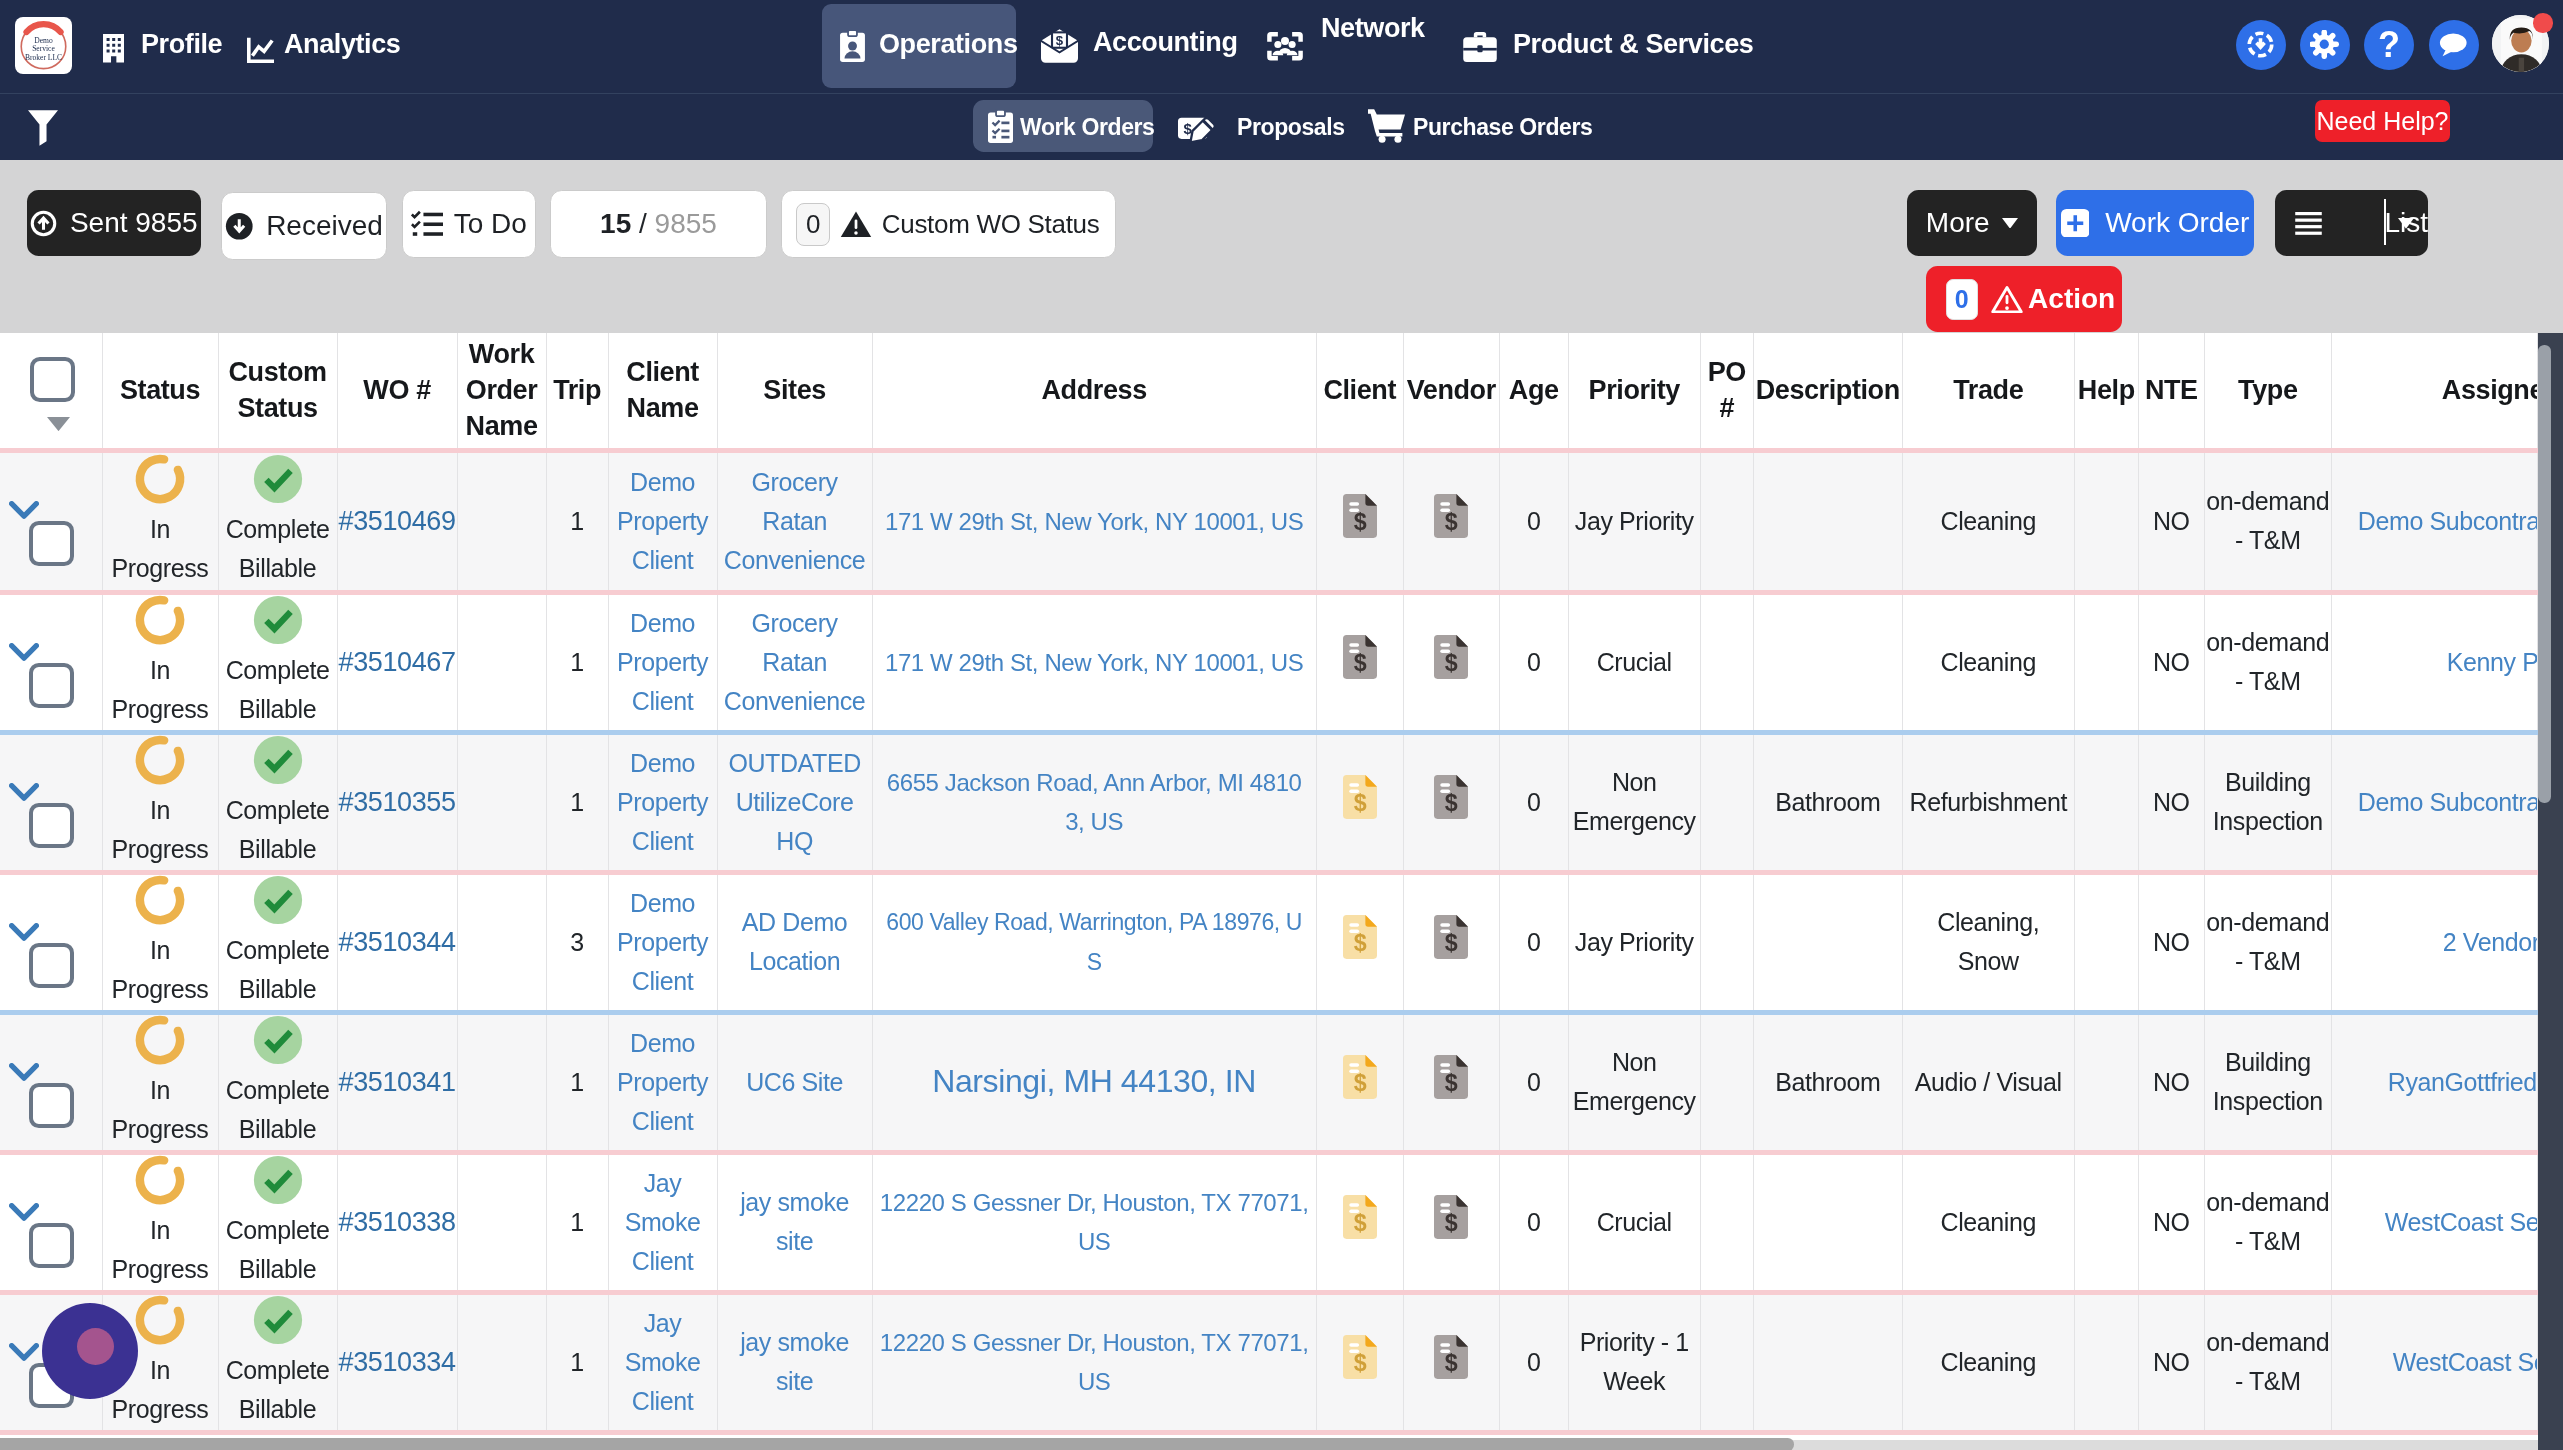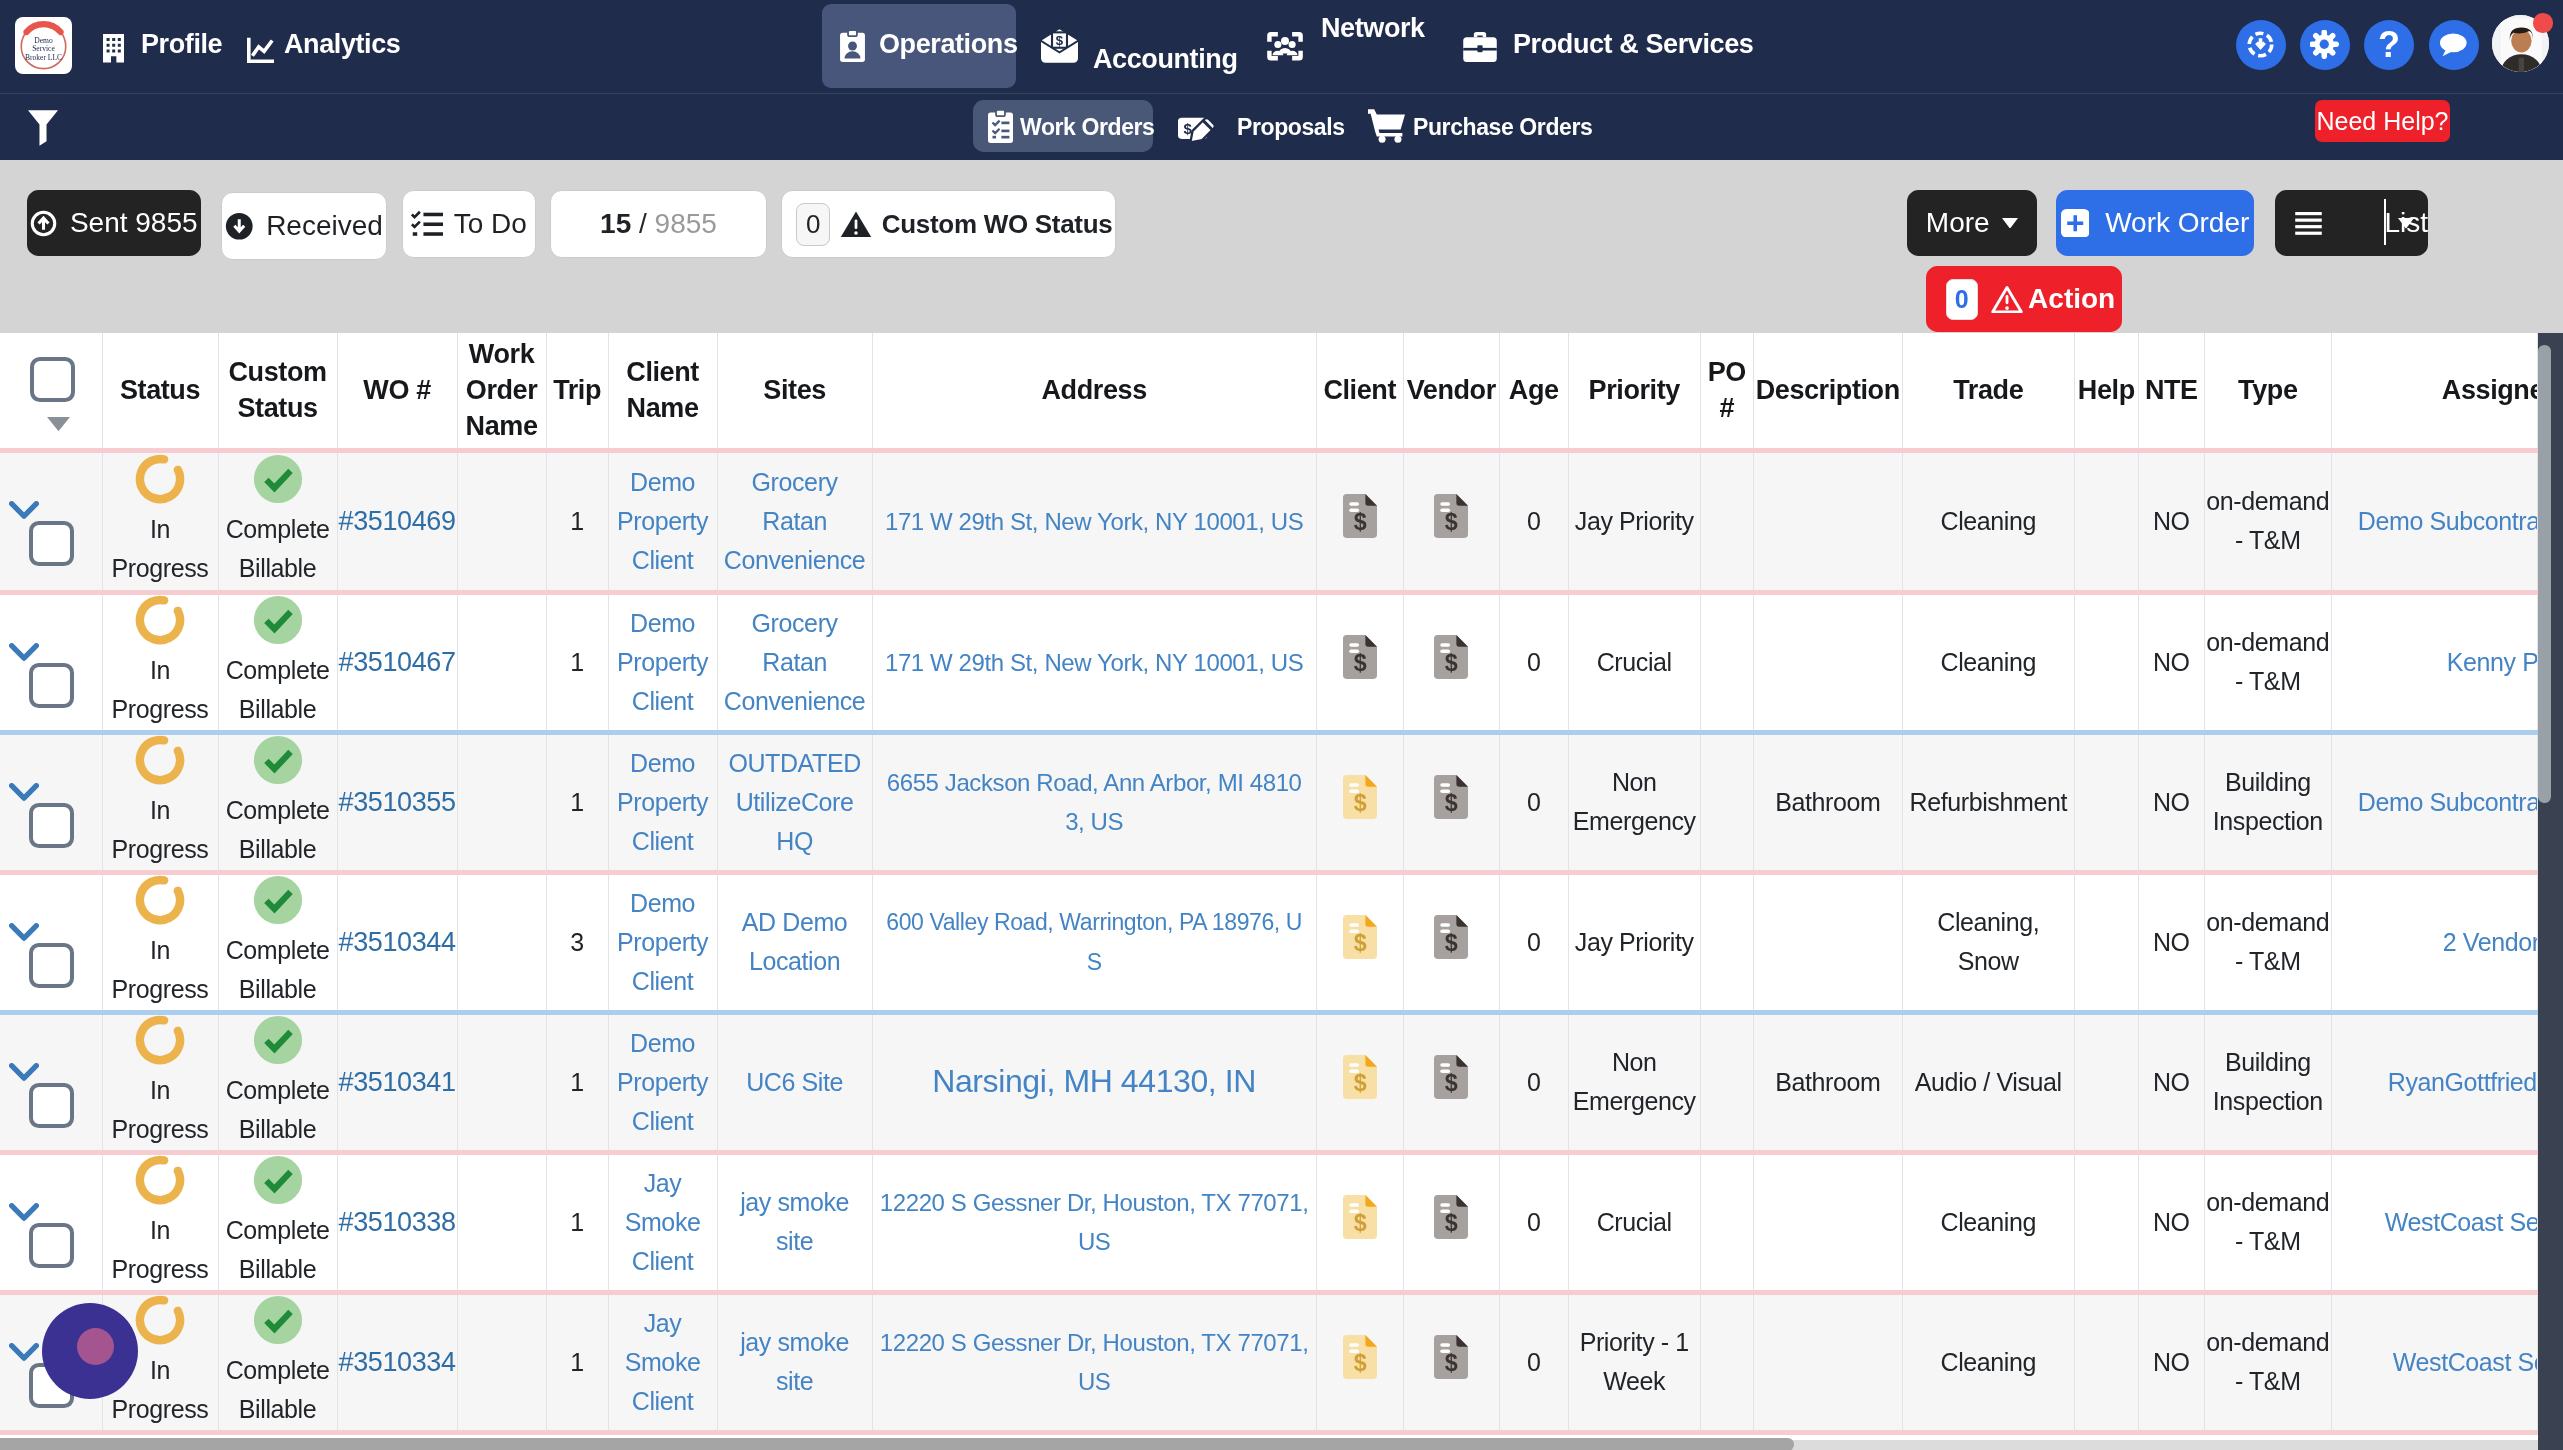--- a/index.html
+++ b/index.html
@@ -75,21 +75,21 @@
   <path d="M5 32 a9 8 0 0 1 18 0 z" fill="#47567a"></path>
 </svg>
 <div class="abs navitem" style="left:879px;top:29px;">Operations</div>
 
 <svg class="abs" style="left:1041px;top:29px;" width="37" height="34" viewBox="0 0 42 38">
   <path d="M1 12.5 L21 0 L41 12.5 L21 25 Z" fill="#fff"></path>
   <rect x="12.5" y="3.5" width="17" height="17.5" fill="#fff" stroke="#202c4b" stroke-width="2.4"></rect>
   <text x="21" y="17.5" text-anchor="middle" font-size="15" font-weight="bold" fill="#202c4b">$</text>
   <path d="M0 14.5 L21 27.5 L42 14.5 V33 a5 5 0 0 1 -5 5 H5 a5 5 0 0 1 -5 -5 Z" fill="#fff"></path>
 </svg>
-<div class="abs navitem" style="left:1093px;top:44px;">Accounting</div>
+<div class="abs navitem" style="left:1093px;top:27px;">Accounting</div>
 
 <svg class="abs" style="left:1267px;top:32px;" width="36" height="28.5" viewBox="0 0 40 32">
   <path d="M0 4 a4 4 0 0 1 4 -4 h8 v5 h-7 v6 h-5 z M28 0 h8 a4 4 0 0 1 4 4 v7 h-5 v-6 h-7 z M0 21 h5 v6 h7 v5 h-8 a4 4 0 0 1 -4 -4 z M35 21 h5 v7 a4 4 0 0 1 -4 4 h-8 v-5 h7 z" fill="#fff"></path>
   <circle cx="12" cy="14" r="4" fill="#fff"></circle>
     <path d="M6 26 a6 5 0 0 1 12 0 z" fill="#fff"></path>
   <circle cx="28" cy="14" r="4" fill="#fff"></circle>
     <path d="M22 26 a6 5 0 0 1 12 0 z" fill="#fff"></path>
   <circle cx="20" cy="10" r="4.5" fill="#fff"></circle>
     <path d="M13 24 a7 6 0 0 1 14 0 z" fill="#fff"></path>
 </svg>
@@ -212,21 +212,21 @@
     <span style="color:#9a9a9a;">9855</span>
 </div>
 
 <div class="btn btn-white" style="left:781px;top:190px;width:333px;height:66px;justify-content:flex-start;">
   <span style="display:inline-block;margin-left:14.2px;width:32px;height:41px;border:1.8px solid #c9c9c9;border-radius:8px;background:#f6f6f6;text-align:center;line-height:41px;font-size:26px;">0</span>
   <svg width="32" height="28.5" viewBox="0 0 40 34" style="margin-left:9.8px;">
     <path d="M20 1 L39 33 H1 Z" fill="#1e2125"></path>
     <rect x="18.3" y="11" width="3.4" height="12" rx="1.7" fill="#fff"></rect>
     <circle cx="20" cy="28" r="2.2" fill="#fff"></circle>
   </svg>
-  <span style="margin-left:9.8px;white-space:nowrap;font-size:26px;letter-spacing:-0.3px;font-weight:bold;">Custom WO Status</span>
+  <span style="margin-left:9.8px;white-space:nowrap;font-size:26px;letter-spacing:-0.3px;">Custom WO Status</span>
 </div>
 
 <div class="btn btn-dark" style="left:1907px;top:190px;width:130px;height:66px;">
   More
   <svg width="16" height="10.7" viewBox="0 0 18 12" style="margin-left:12.5px;">
       <path d="M0 0 h18 l-9 12 z" fill="#fff"></path>
     </svg>
 </div>
 
 <div class="btn" style="left:2056px;top:190px;width:198px;height:66px;background:#2e6fe8;color:#fff;">

